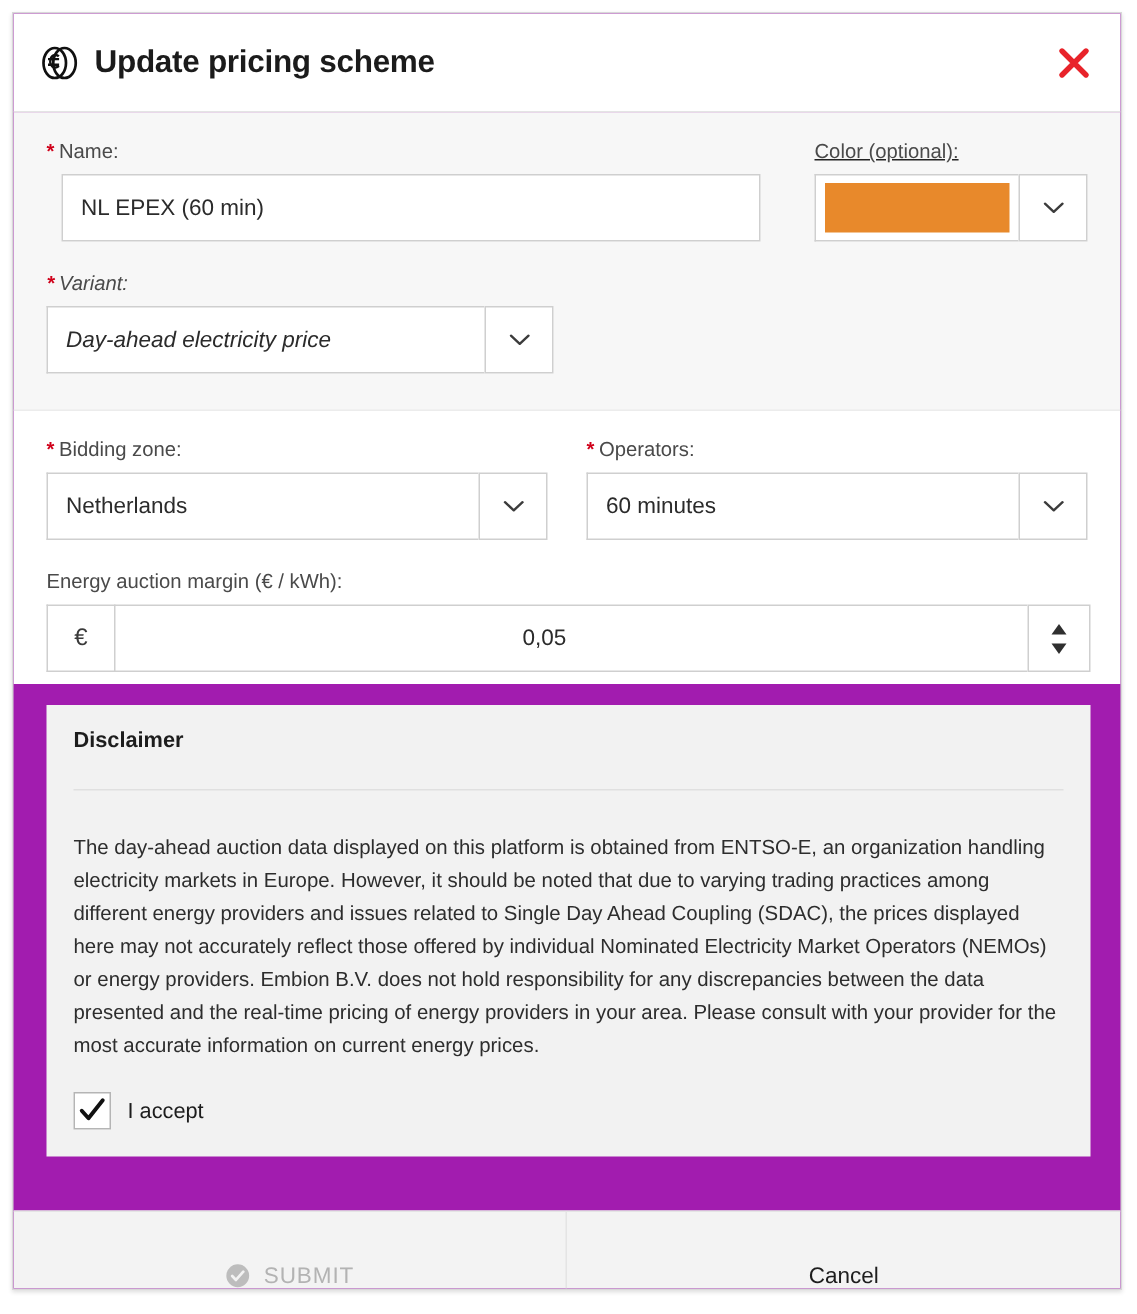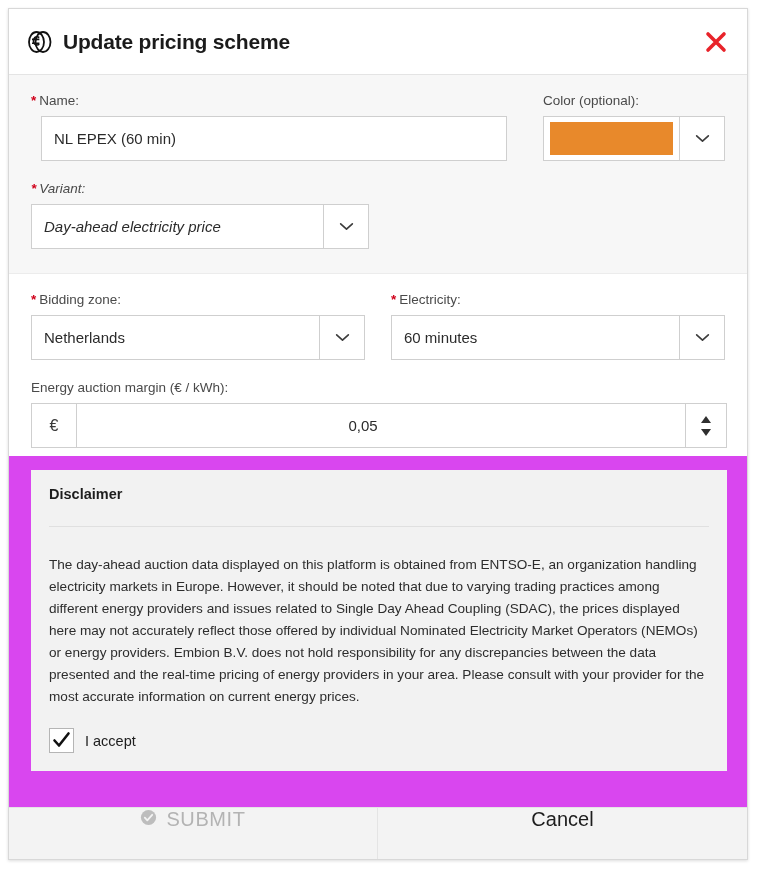--- a/index.html
+++ b/index.html
@@ -13,21 +13,21 @@
     font-family: "Liberation Sans", sans-serif;
     color: #222222;
     -webkit-font-smoothing: antialiased;
   }
   .dialog {
     position: absolute;
     left: 8px;
     top: 8px;
     width: 740px;
     height: 852px;
-    background: #d946ef;
+    background: #a21caf;
     border: 1px solid #d8d8d8;
     box-shadow: 0 1px 3px rgba(0,0,0,0.14);
     box-sizing: border-box;
     overflow: hidden;
   }
 
   
   .dlg-header {
     height: 66px;
     border-bottom: 1px solid #e4e4e4;
@@ -133,20 +133,21 @@
     height: 9px;
   }
 
   
   .name-col { width: 486px; }
   .name-input { width: 466px; margin-left: 10px; }
 
   .color-col {
     margin-left: 36px;
     width: 216px;
+    text-decoration: underline;
   }
   .color-wrap { display: flex; height: 45px; }
   .color-swatch-cell {
     flex: 1 1 auto;
     background: #ffffff;
     border: 1px solid #cfcfcf;
     border-right: none;
     display: flex;
     align-items: center;
     padding: 5px 6px;
@@ -256,23 +257,23 @@
     bottom: 0;
     width: 100%;
     height: 51px;
     display: flex;
     border-top: 1px solid #e4e4e4;
     background: #f3f3f3;
   }
   .footer-btn {
     flex: 1 1 50%;
     display: flex;
-    align-items: flex-start;
-    justify-content: center;
-    font-size: 20px;
+    align-items: flex-end;
+    justify-content: center;
+    font-size: 15px;
     cursor: pointer;
     box-sizing: border-box;
   }
   .footer-btn.submit {
     color: #b3b3b3;
     letter-spacing: 0.6px;
     border-right: 1px solid #e4e4e4;
   }
   .footer-btn.cancel {
     color: #1d1d1d;
@@ -360,21 +361,21 @@
           <div class="select-arrow">
             <svg class="chev" viewBox="0 0 16 10">
                 <path d="M1.5 2 L8 8 L14.5 2" fill="none" stroke="#3c3c3c" stroke-width="1.8" stroke-linecap="round" stroke-linejoin="round"></path>
               </svg>
           </div>
         </div>
       </div>
 
       <div class="res-col">
         <div class="field-label">
-          <span class="req">*</span><span>Electricity:</span>
+          <span class="req">*</span><span>Operators:</span>
         </div>
         <div class="select-wrap">
           <div class="select-value">60 minutes</div>
           <div class="select-arrow">
             <svg class="chev" viewBox="0 0 16 10">
                 <path d="M1.5 2 L8 8 L14.5 2" fill="none" stroke="#3c3c3c" stroke-width="1.8" stroke-linecap="round" stroke-linejoin="round"></path>
               </svg>
           </div>
         </div>
       </div>

